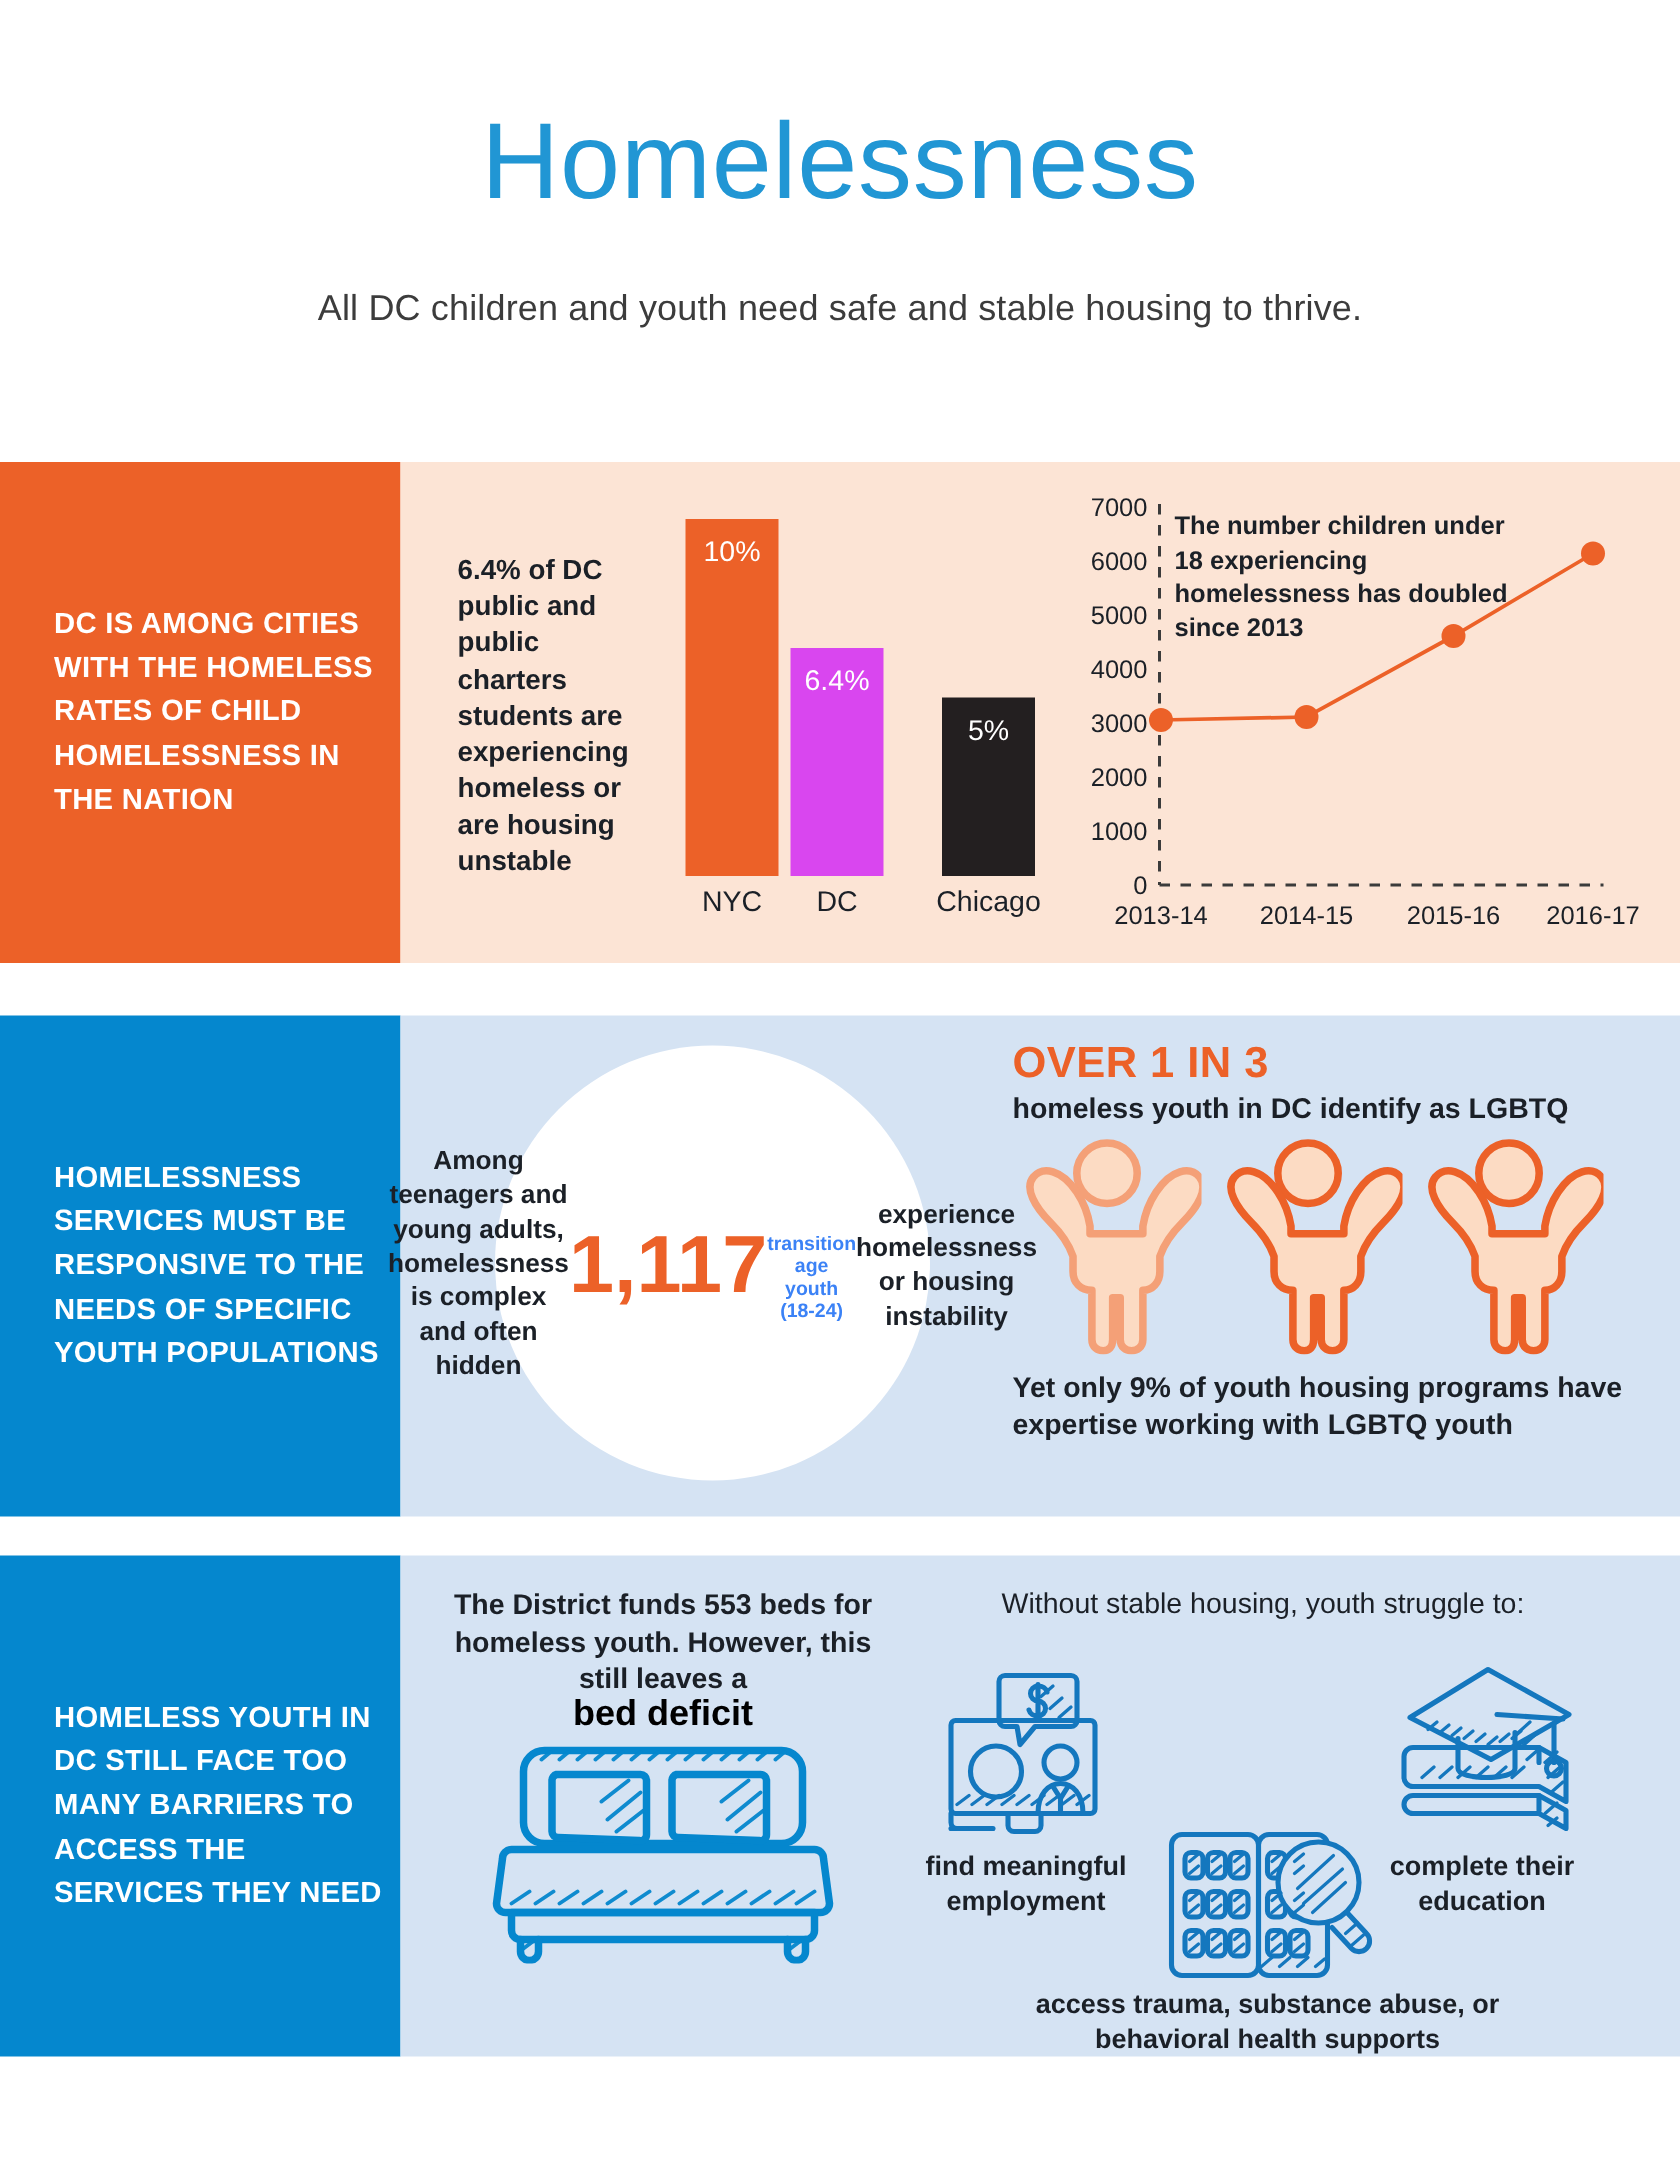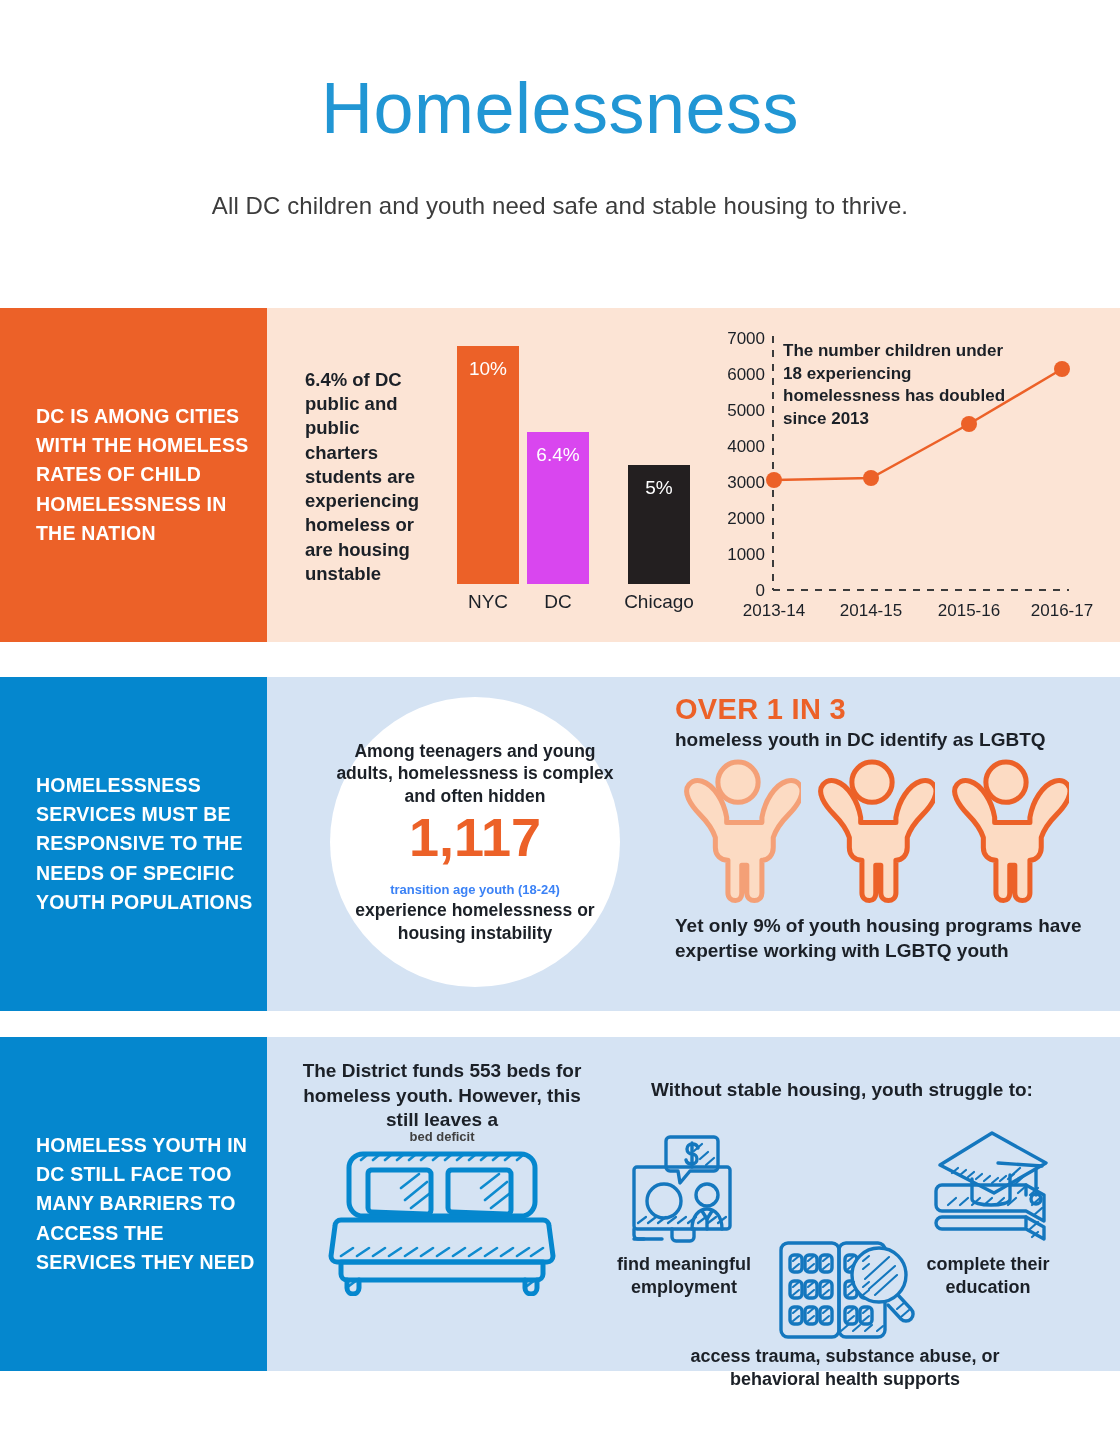--- a/index.html
+++ b/index.html
@@ -72,46 +72,46 @@
   .lc-annot {
     position: absolute; left: 88px; top: 22px; width: 222px;
     font-size: 17px; font-weight: bold; color: #1b2027; line-height: 1.33;
   }
 
   
   .circle {
     position: absolute; left: 63px; top: 20px;
     width: 290px; height: 290px; border-radius: 50%;
     background: #ffffff;
-    display: flex; flex-direction: column; align-items: center; justify-content: center;
+    display: flex; flex-direction: row; align-items: center; justify-content: center;
     text-align: center; padding: 0 6px;
   }
   .circle .c-top { font-size: 17.5px; font-weight: bold; color: #1b2027; line-height: 1.3; }
   .circle .c-big {
     font-size: 54px; font-weight: bold; color: #EC6128;
     line-height: 0.96; margin: 4px 0 0;
   }
   .circle .c-small { font-size: 13px; font-weight: bold; color: #3b82f6; margin-top: 18px; }
   .circle .c-bot { font-size: 17.5px; font-weight: bold; color: #1b2027; line-height: 1.3; margin-top: 2px;}
 
   .s2-right { position: absolute; left: 408px; top: 16px; width: 420px; }
   .over13 { font-size: 29px; font-weight: bold; color: #EC6128; letter-spacing: 0.3px; }
   .lgbtq-line { font-size: 19px; font-weight: bold; color: #1b2027; margin-top: 3px; }
   .figures { margin-top: 6px; display: flex; gap: 8px; }
   .s2-foot { margin-top: 10px; font-size: 19px; font-weight: bold; color: #1b2027; line-height: 1.33; }
 
   
   .s3-left { position: absolute; left: 30px; top: 22px; width: 290px; text-align: center; }
   .s3-left .lead { font-size: 19px; font-weight: bold; color: #1b2027; line-height: 1.3; }
   .s3-left .big { font-size: 60px; font-weight: bold; color: #0587CE; line-height: 1.04; margin-top: 2px; }
-  .s3-left .sub { font-size: 13px; font-weight: bold; color: #404040; margin-top: -4px; }
+  .s3-left .sub { font-size: 24px; font-weight: bold; color: #000000; margin-top: -4px; }
   .bed-wrap { margin-top: 4px; display:flex; justify-content:center; }
 
   .s3-right { position: absolute; left: 330px; top: 22px; width: 490px; }
-  .s3-right .hdr { text-align: center; font-size: 19px; font-weight: bold; color: #1b2027; margin-top: 20px; }
+  .s3-right .hdr { text-align: center; font-size: 19px; font-weight: normal; color: #1b2027; }
   .icon-grid { position: relative; height: 270px; }
   .ic-block { position: absolute; text-align: center; }
   .ic-block .cap { font-size: 18px; font-weight: bold; color: #1b2027; line-height: 1.27; margin-top: 2px; }
   #ic-employment { left: -8px;  top: 30px;  width: 190px; }
   #ic-education  { left: 296px; top: 22px;  width: 190px; }
   #ic-health     { left: 58px;  top: 130px; width: 380px; }
   #ic-health .artwrap { display:flex; justify-content:center; }
   .ic-block .artwrap { display: flex; justify-content: center; }
 </style>
 </head>

